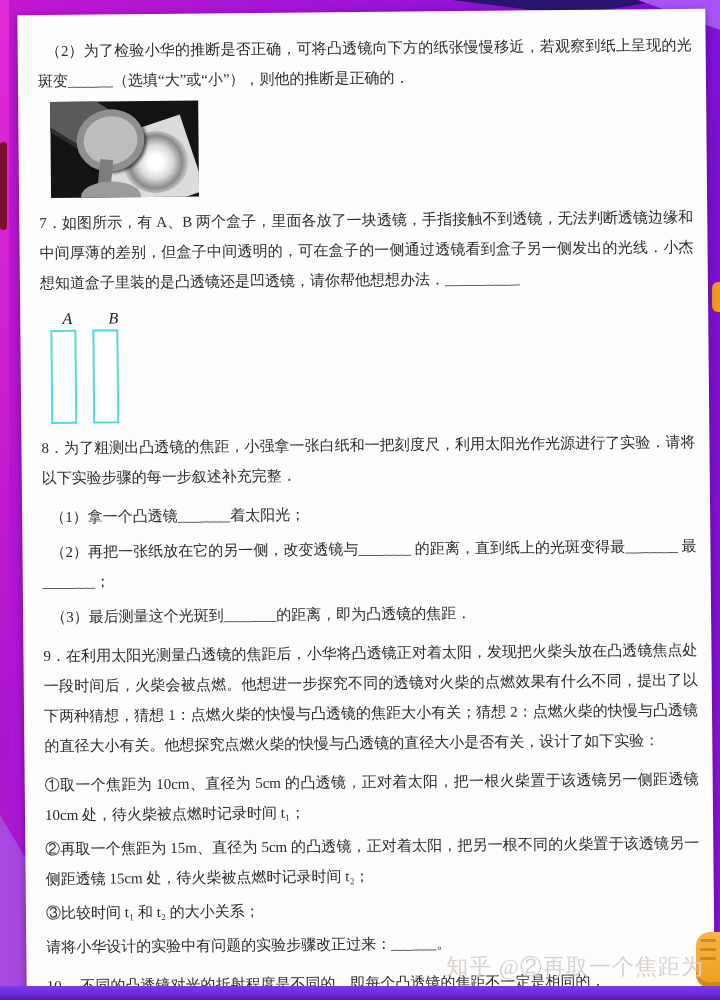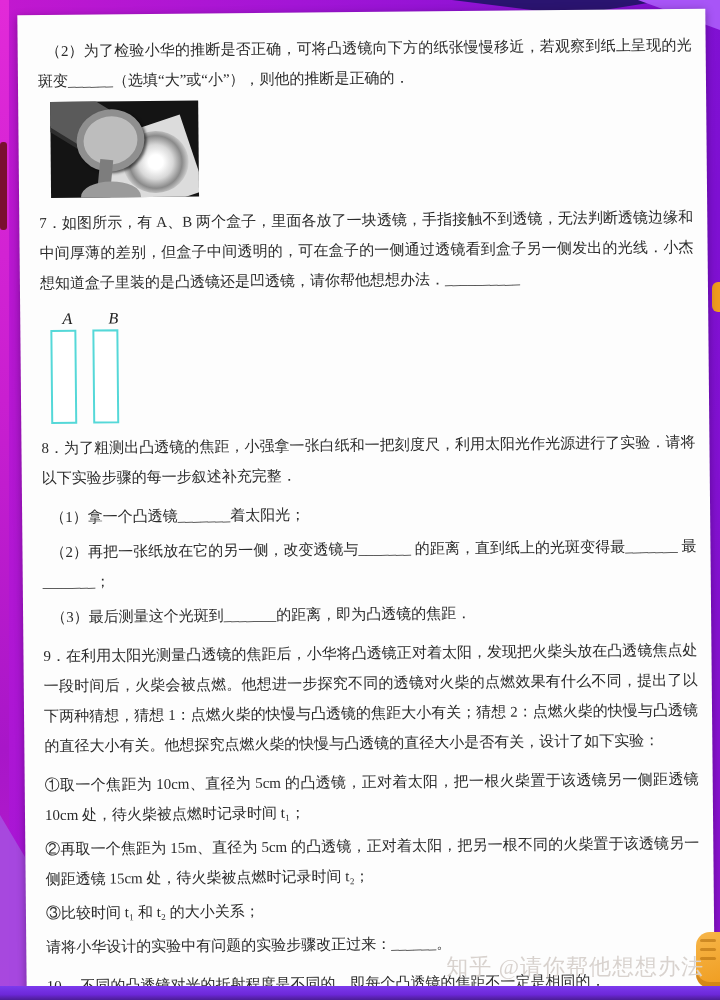--- a/index.html
+++ b/index.html
@@ -106,13 +106,13 @@
   <p>9．在利用太阳光测量凸透镜的焦距后，小华将凸透镜正对着太阳，发现把火柴头放在凸透镜焦点处一段时间后，火柴会被点燃。他想进一步探究不同的透镜对火柴的点燃效果有什么不同，提出了以下两种猜想，猜想 1：点燃火柴的快慢与凸透镜的焦距大小有关；猜想 2：点燃火柴的快慢与凸透镜的直径大小有关。他想探究点燃火柴的快慢与凸透镜的直径大小是否有关，设计了如下实验：</p>
   <p class="tight">①取一个焦距为 10cm、直径为 5cm 的凸透镜，正对着太阳，把一根火柴置于该透镜另一侧距透镜 10cm 处，待火柴被点燃时记录时间 t₁；</p>
   <p class="tight">②再取一个焦距为 15m、直径为 5cm 的凸透镜，正对着太阳，把另一根不同的火柴置于该透镜另一侧距透镜 15cm 处，待火柴被点燃时记录时间 t₂；</p>
   <p class="tight">③比较时间 t₁ 和 t₂ 的大小关系；</p>
   <p class="tight">请将小华设计的实验中有问题的实验步骤改正过来：______。</p>
 
   <p>10．  不同的凸透镜对光的折射程度是不同的，即每个凸透镜的焦距不一定是相同的．</p>
 
 </div>
 
-<div class="watermark">知乎 @请你帮他想想办法</div>
+<div class="watermark">知乎 @②再取一个焦距为</div>
 
 </body></html>

